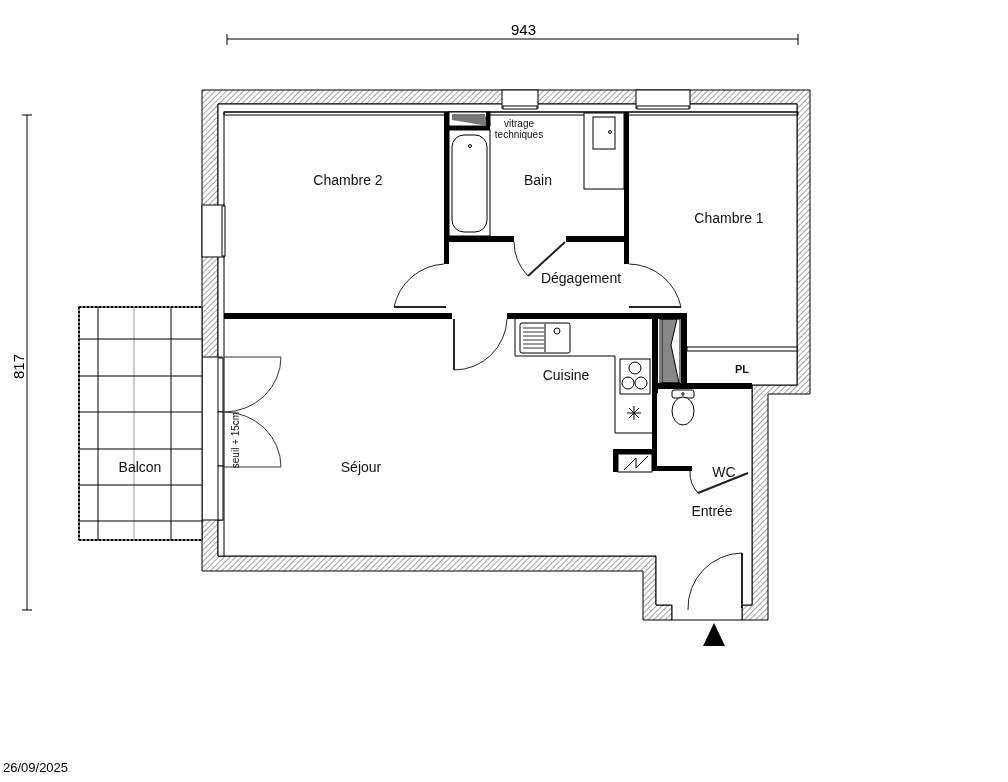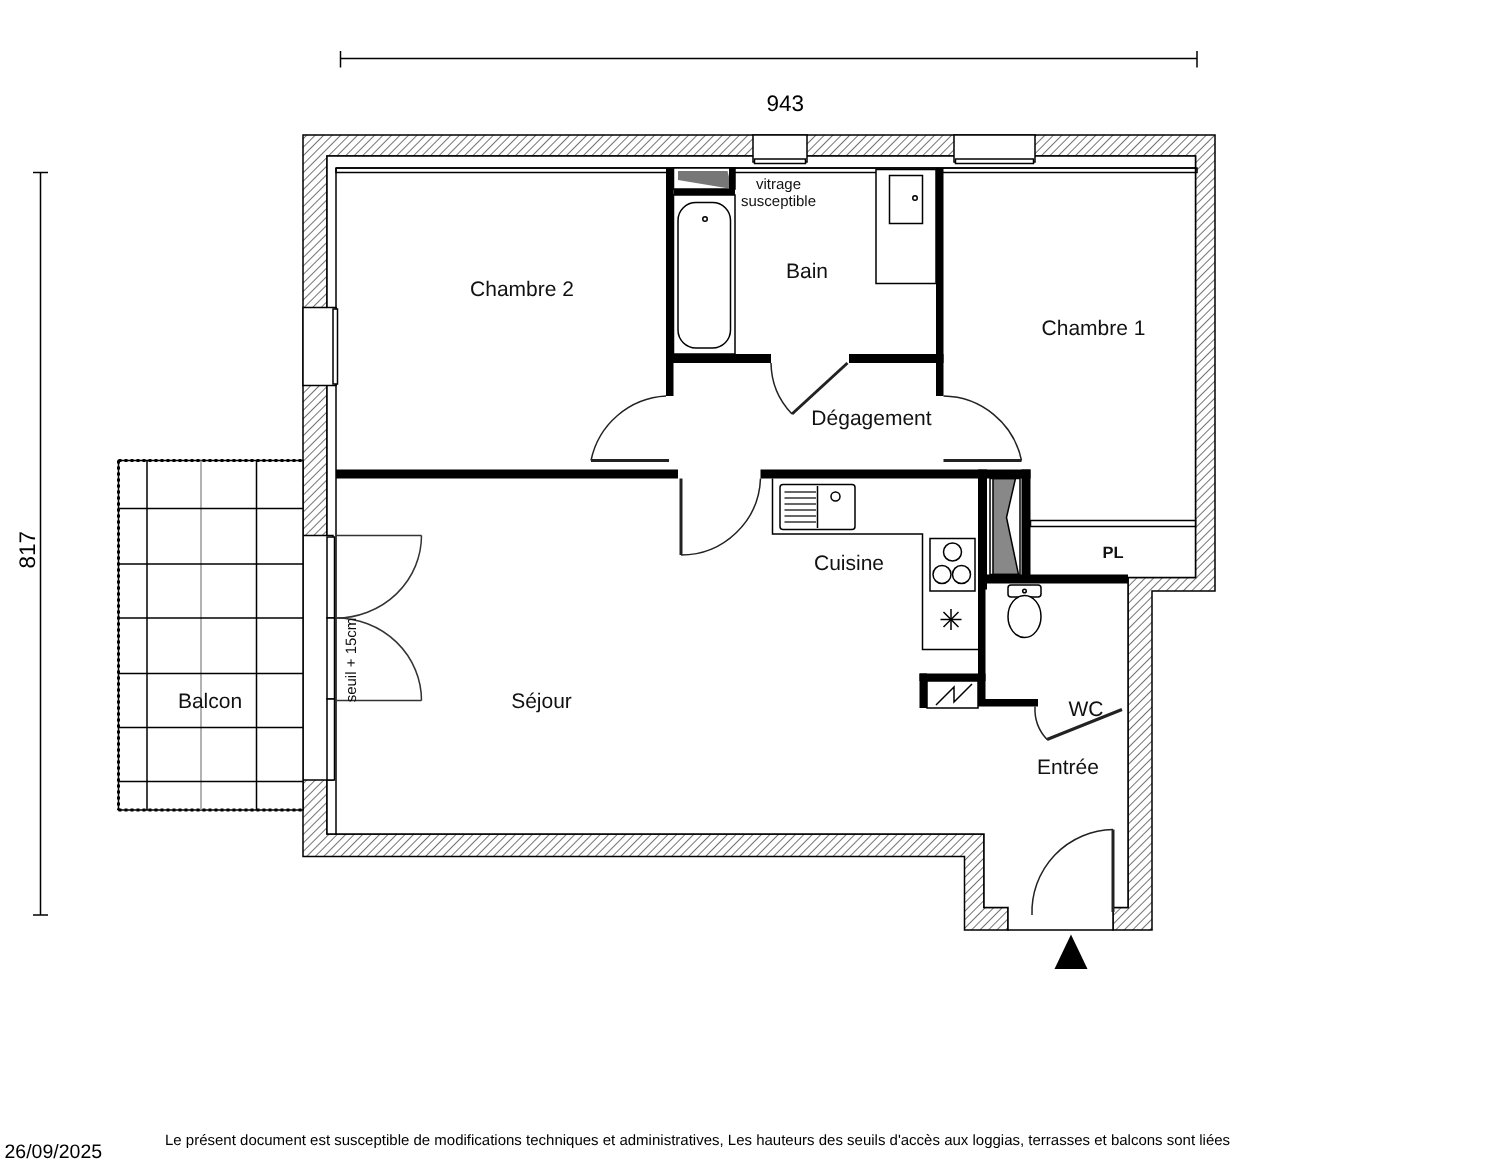--- a/index.html
+++ b/index.html
@@ -202,36 +202,35 @@
 
   <g stroke="#000" stroke-width="1" fill="#fff">
     <rect x="672" y="390" width="22" height="8" rx="2"></rect>
     <ellipse cx="683" cy="411" rx="11" ry="14"></ellipse>
     <circle cx="683" cy="394" r="1.2"></circle>
   </g>
 
   <polygon points="714,623 703,646 725,646" fill="#000"></polygon>
 </svg>
 
-<div class="dim" style="left:511px; top:21px;margin-top:40px;">943</div>
+<div class="dim" style="left:511px; top:21px;">943</div>
 <div class="dim dim-v" style="left:6px; top:358px;">817</div>
 
-<div class="lbl" style="left:348px; top:180px;margin-top:12px;">Chambre 2</div>
+<div class="lbl" style="left:348px; top:180px;">Chambre 2</div>
 <div class="lbl" style="left:538px; top:180px;">Bain</div>
 <div class="lbl" style="left:729px; top:218px;">Chambre 1</div>
 <div class="lbl" style="left:581px; top:278px;">Dégagement</div>
 <div class="lbl" style="left:566px; top:375px;">Cuisine</div>
 <div class="lbl lbl-sm" style="left:742px; top:369px;font-weight:bold;">PL</div>
 <div class="lbl" style="left:724px; top:441px;margin-top:31px;">WC</div>
 <div class="lbl" style="left:361px; top:467px;">Séjour</div>
 <div class="lbl" style="left:712px; top:511px;">Entrée</div>
 <div class="lbl" style="left:140px; top:467px;">Balcon</div>
 
 <div class="lbl lbl-xs" style="left:519px; top:129px;">
   <div>vitrage</div>
-  <div>susceptible</div>
+  <div>techniques</div>
 </div>
 <div class="lbl lbl-xs" style="left:235px; top:440px; transform: translate(-50%,-50%) rotate(-90deg);">seuil + 15cm</div>
 
 <div class="footer-date">26/09/2025</div>
 <div class="footer-note">
-  <div>Le présent document est susceptible de modifications techniques et administratives, Les hauteurs des seuils d'accès aux loggias, terrasses et balcons sont liées</div>
 </div>
 
 </body></html>

